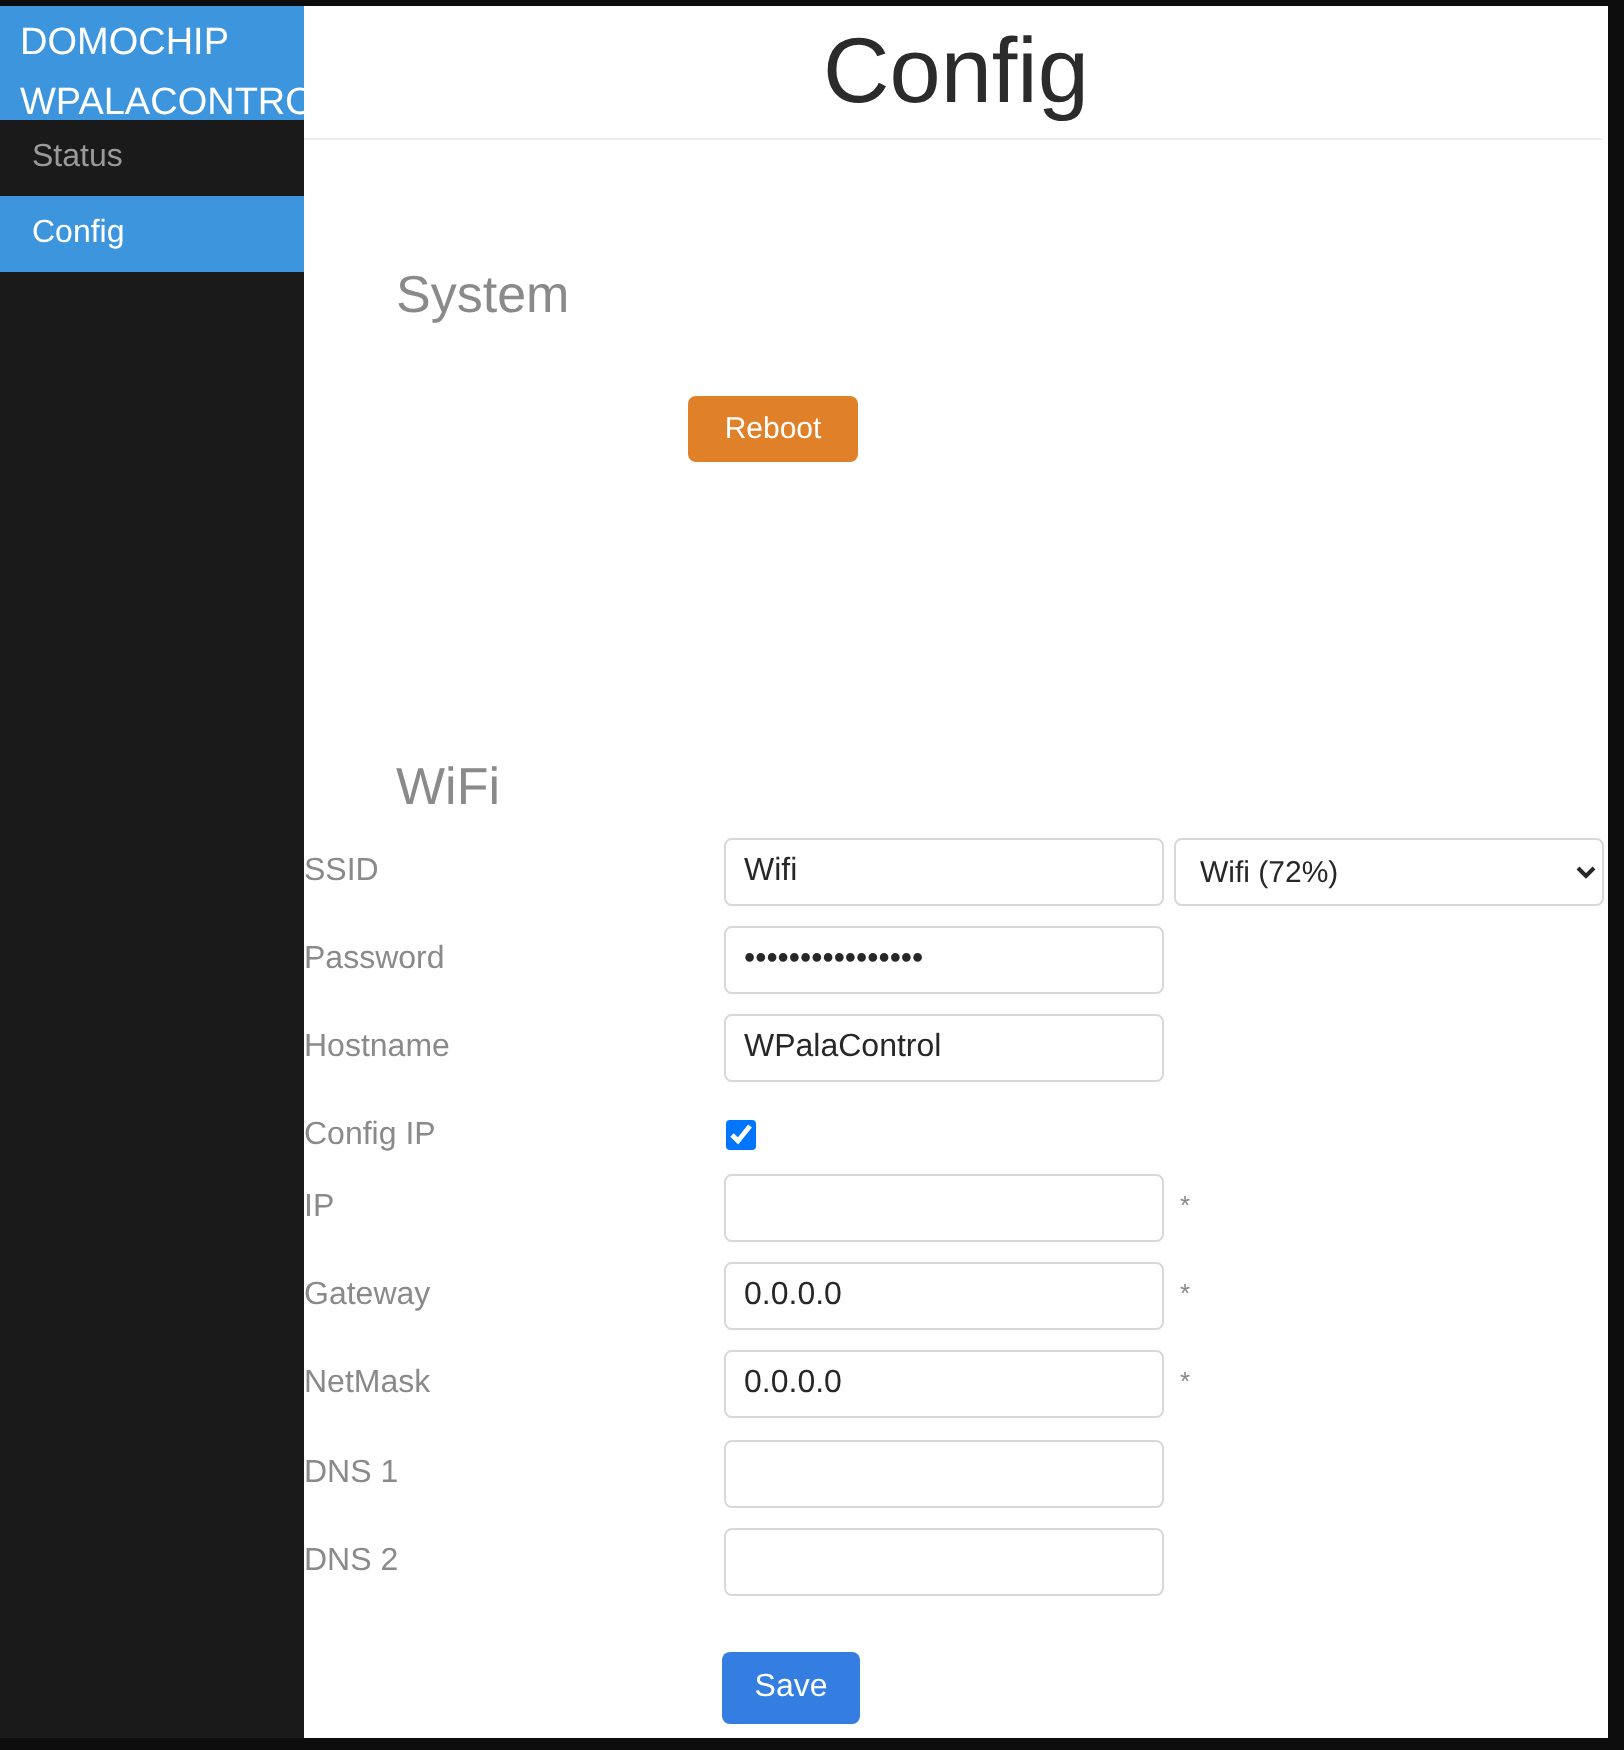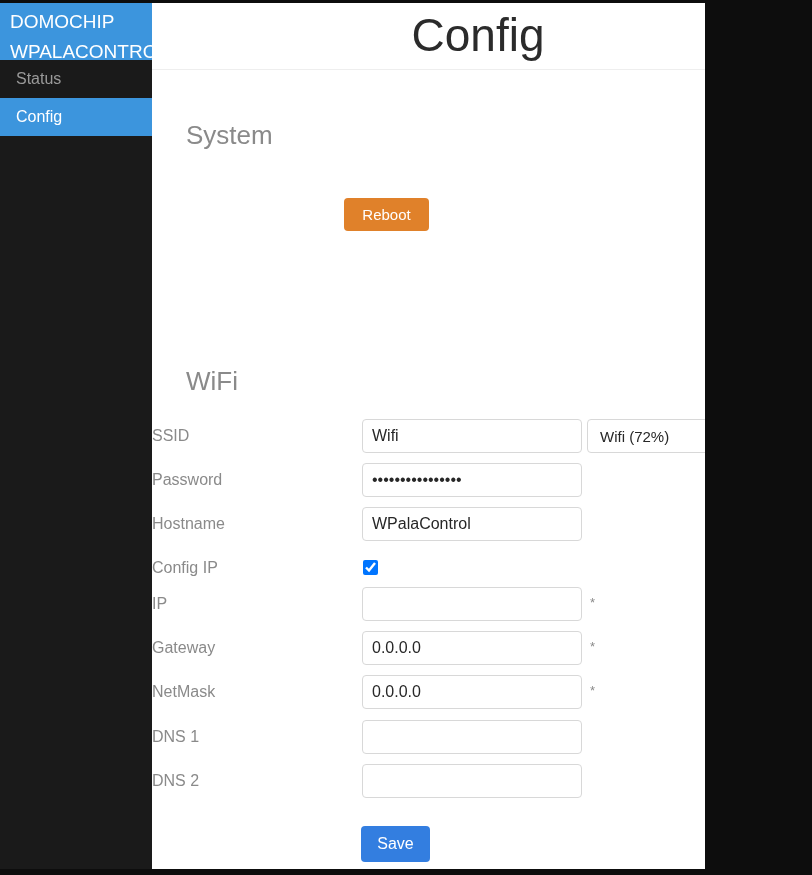--- a/index.html
+++ b/index.html
@@ -23,21 +23,21 @@
     height: 875px;
     background: #0d0d0d;
     box-sizing: border-box;
   }
 
   
   #viewport {
     position: absolute;
     left: 0px;
     top: 3px;
-    width: 705px;
+    width: 804px;
     height: 866px;
     background: #fca5a5;
     overflow: hidden;
   }
 
   
   #sidebar {
     position: absolute;
     left: 0px;
     top: 0px;
@@ -99,21 +99,21 @@
   #title-rule {
     height: 1px;
     background: #eeeeee;
     margin: 0 3px 0 0;
   }
 
   .section-title {
     font-size: 26px;
     font-weight: normal;
     color: #8a8a8a;
-    margin: 0;
+    margin: 12px;
     padding: 0;
     position: absolute;
     left: 34px;
   }
   #system-title { top: 117px; }
   #wifi-title   { top: 363px; }
 
   
   .btn {
     position: absolute;

